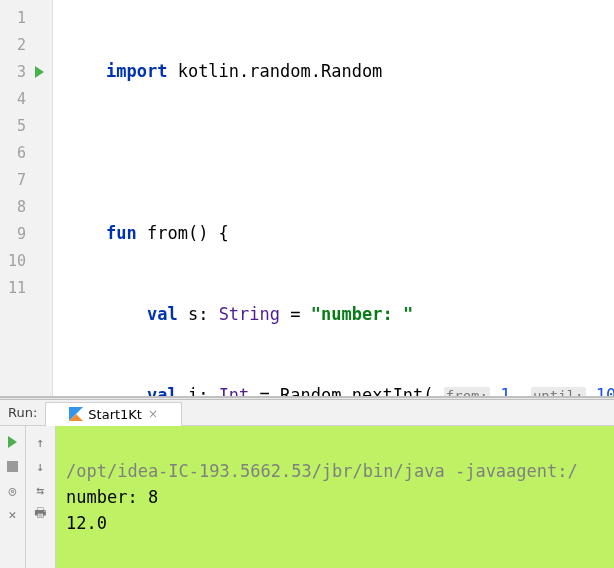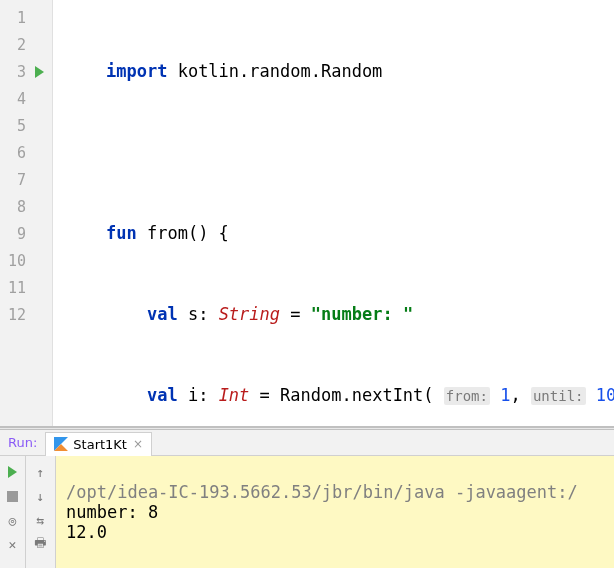--- a/index.html
+++ b/index.html
@@ -55,21 +55,21 @@
     padding-top: 4px;
     padding-left: 8px;
     white-space: pre;
     line-height: 27px;
     font-size: 17px;
     color: #000;
     margin-left: 45px;
   }
   .code-line { height: 27px; }
   .kw { color: #0033b3; font-weight: bold; }
-  .tp { color: #b91c1c; font-style: italic; }
+  .tp { color: #4c1d95; }
   .str { color: #067d17; font-weight: bold; }
   .num { color: #1750eb; }
   .hint {
     background: #eaeaea;
     color: #7a7a7a;
     font-size: 14px;
     padding: 1px 2px;
     border-radius: 2px;
   }
   .separator {
@@ -85,28 +85,28 @@
   }
   .run-header {
     display: flex;
     align-items: center;
     height: 26px;
     padding-left: 8px;
     border-bottom: 1px solid #d0d0d0;
     font-family: "DejaVu Sans", Arial, sans-serif;
     font-size: 13px;
   }
-  .run-label { color: #8b5cf6; margin-right: 8px; }
+  .run-label { color: #404040; margin-right: 8px; }
   .tab {
     display: flex;
     align-items: center;
     background: #fff;
     border: 1px solid #d0d0d0;
     border-bottom: none;
-    padding: 2px 8px;
+    padding: 2px 23px;
     height: 24px;
     margin-top: 2px;
   }
   .tab-icon { width: 14px; height: 14px; margin-right: 5px; }
   .tab-close { color: #999; margin-left: 6px; font-size: 12px; }
   .run-body { display: flex; flex: 1; }
   .run-toolbar {
     width: 26px;
     background: #f2f2f2;
     border-right: 1px solid #d0d0d0;
@@ -124,24 +124,24 @@
     width: 30px;
     background: #f2f2f2;
     border-right: 1px solid #d0d0d0;
     display: flex;
     flex-direction: column;
     align-items: center;
     padding-top: 4px;
   }
   .console {
     flex: 1;
-    background: #fef9c3;
+    background: #bef264;
     padding: 6px 10px;
     font-size: 17px;
-    line-height: 20px;
+    line-height: 26px;
     white-space: pre;
   }
   .console .cmd { color: #808080; }
   .stop-sq { width: 11px; height: 11px; background: #9a9a9a; }
   .cam-ic, .arr-ic, .wrap-ic, .print-ic {
     font-size: 13px; color: #7a7a7a;
   }
 </style>
 </head>
 <body>
@@ -185,24 +185,20 @@
     <div class="gutter-row">
         <span class="line-num">9</span>
         <span class="gutter-icon"></span>
       </div>
     <div class="gutter-row">
         <span class="line-num">10</span>
         <span class="gutter-icon"></span>
       </div>
     <div class="gutter-row">
         <span class="line-num">11</span>
-        <span class="gutter-icon"></span>
-      </div>
-    <div class="gutter-row">
-        <span class="line-num">12</span>
         <span class="gutter-icon"></span>
       </div>
   </div>
 
   <div class="code-area">
     <div class="code-line"><span class="kw">import</span><span> kotlin.random.Random</span></div>
     <div class="code-line"></div>
     <div class="code-line"><span class="kw">fun</span><span> from() {</span></div>
     <div class="code-line">    <span class="kw">val</span><span> s: </span><span class="tp">String</span><span> = </span><span class="str">"number: "</span></div>
     <div class="code-line">    <span class="kw">val</span><span> i: </span><span class="tp">Int</span><span> = Random.nextInt( </span><span class="hint">from:</span><span class="num"> 1</span><span>, </span><span class="hint">until:</span><span class="num"> 10</span><span>)</span></div>

